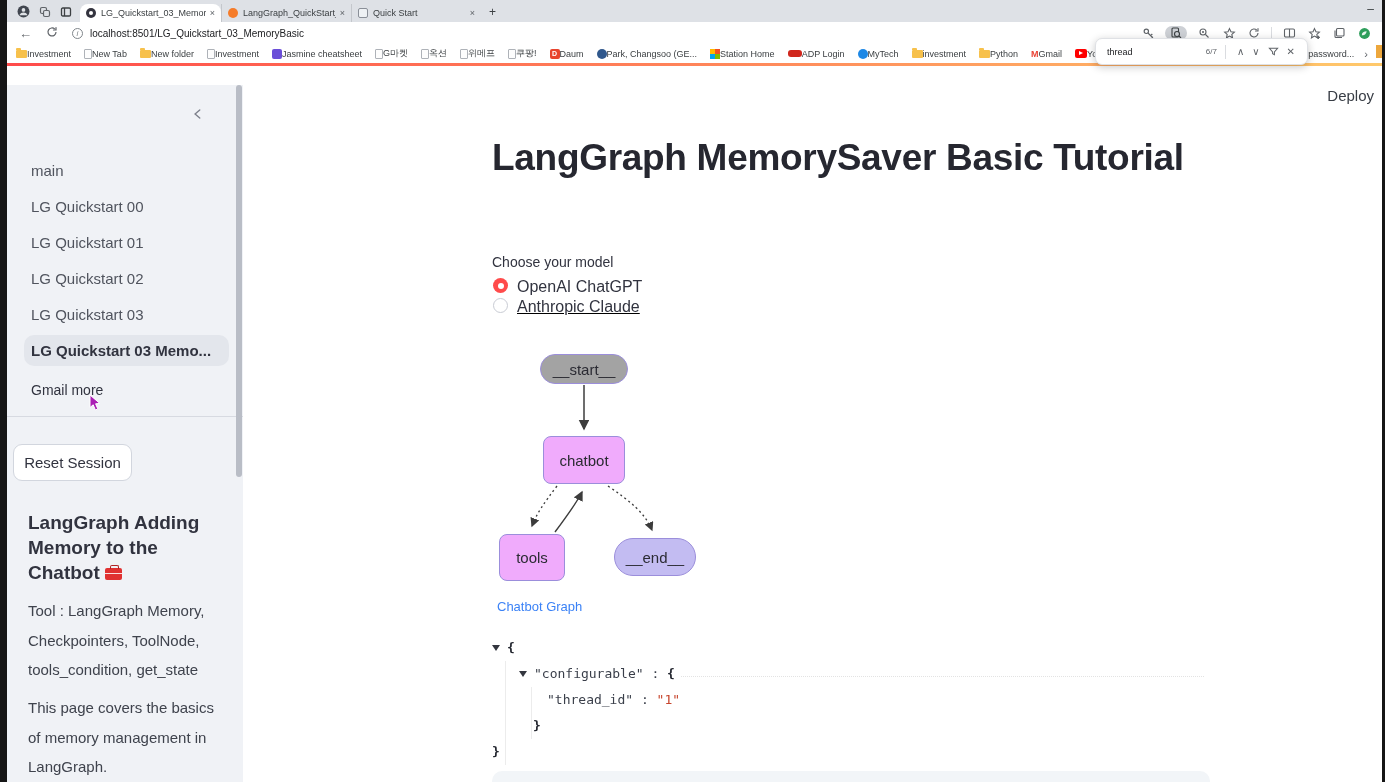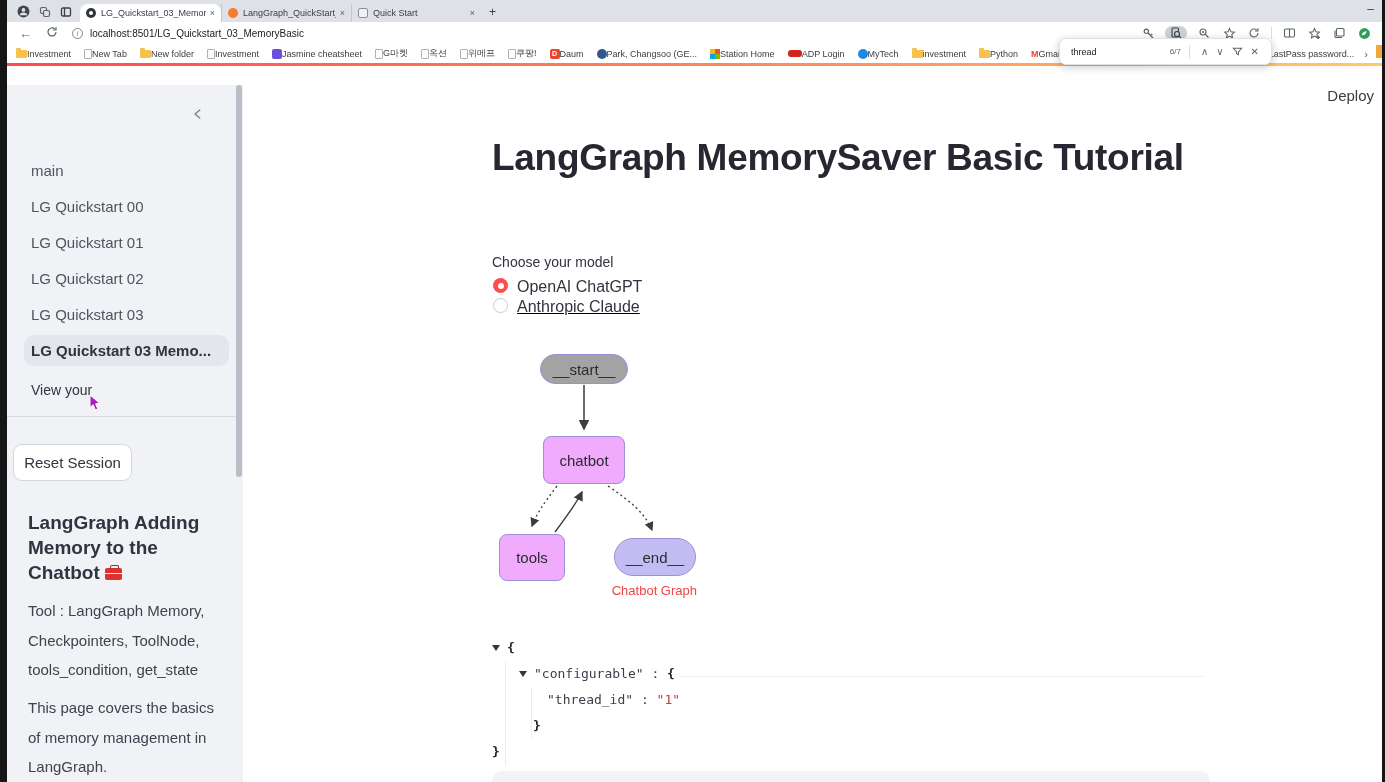--- a/index.html
+++ b/index.html
@@ -52,21 +52,21 @@
   .fav.youtube { width:12px; height:9px; background:#f00; border-radius:2px; position:relative; }
   .fav.youtube::before { content:""; position:absolute; left:4px; top:2px; border-left:4px solid #fff; border-top:2.5px solid transparent; border-bottom:2.5px solid transparent; }
   .fav.maps { width:9px; height:9px; background:#ea4335; border-radius:50% 50% 50% 0; transform:rotate(-45deg); }
   .fav.translate { width:10px; height:10px; background:#4285f4; border-radius:2px; color:#fff; font-size:7px; }
   .fav.news { width:10px; height:10px; background:#1565c0; border-radius:50%; }
   .fav.green { width:11px; height:11px; background:#2e9e5b; border-radius:50%; }
   .bm-right { position:absolute; right:14px; top:0; height:100%; display:flex; align-items:center; gap:10px; background:#fff; padding-left:6px; }
   .chip-orange { position:absolute; right:0; top:45px; width:6px; height:13px; background:#eda73c; z-index:30; }
 
   
-  .findbar { position:absolute; left:1052px; top:38px; width:213px; height:27px; background:#fff; border:1px solid #dfe1e5; border-radius:7px; box-shadow:0 2px 8px rgba(0,0,0,.22); z-index:40; display:flex; align-items:center; padding:0 8px 0 11px; }
+  .findbar { position:absolute; left:1088px; top:38px; width:213px; height:27px; background:#fff; border:1px solid #dfe1e5; border-radius:7px; box-shadow:0 2px 8px rgba(0,0,0,.22); z-index:40; display:flex; align-items:center; padding:0 8px 0 11px; }
   .findbar .q { font-size:9px; color:#202124; flex:1; }
   .findbar .cnt { font-size:8px; color:#5f6368; margin-right:8px; }
   .findbar .fdiv { width:1px; height:14px; background:#dadce0; margin-right:7px; }
   .findbar .fic { color:#5f6368; font-size:10px; margin:0 4px; display:flex; align-items:center; }
 
   
   .decoration { height:3px; background:linear-gradient(90deg,#ff4b4b,#ff8a5b 55%,#ffc96b); }
   .app { position:absolute; top:66px; left:0; right:0; bottom:0; background:#fff; }
 
   
@@ -102,21 +102,21 @@
   .radio-row .rlabel { font-size:16px; color:#31333f; }
 
   
   .graph { position:absolute; top:284px; left:5px; width:200px; height:266px; }
   .graph svg.edges { position:absolute; left:0; top:0; }
   .gnode { position:absolute; display:flex; align-items:center; justify-content:center; font-size:15px; color:#2b2b33; border:1.3px solid #9b8edb; background:#f0abfc; }
   .n-start { left:43px; top:4px; width:88px; height:30px; border-radius:15px; background:#a3a3a3; }
   .n-chatbot { left:46px; top:86px; width:82px; height:48px; border-radius:8px; }
   .n-tools { left:2px; top:184px; width:66px; height:47px; border-radius:8px; }
   .n-end { left:117px; top:188px; width:82px; height:38px; border-radius:19px; background:#c3bcf2; }
-  .gcaption { position:absolute; top:233px; width:100%; text-align:right; font-size:13px; color:#ef4444; }
+  .gcaption { position:absolute; top:249px; width:100%; text-align:left; font-size:13px; color:#3b82f6; }
 
   
   .jsonv { position:absolute; top:569px; left:0; width:100%; font-family:"DejaVu Sans Mono", monospace; font-size:13px; color:#3a3f4a; }
   .jl { height:26px; line-height:26px; position:relative; white-space:nowrap; display:flex; align-items:center; }
   .tri { width:0; height:0; border-left:4px solid transparent; border-right:4px solid transparent; border-top:6px solid #33363f; display:inline-block; margin-right:7px; }
   .jb { font-weight:bold; color:#22252e; }
   .jk { color:#3a3f4a; }
   .jv { color:#c7452d; }
   .ind1 { padding-left:27px; } .ind2 { padding-left:41px; } .ind3 { padding-left:55px; }
   .dots { flex:1; border-bottom:1px dotted #d8d8d8; margin:0 6px; opacity:.7; height:1px; align-self:center; transform:translateY(2px); }
@@ -363,21 +363,21 @@
             <path d="M15 5l-8 7 8 7"></path>
           </svg></span>
       <div class="s-nav">
           <div class="nav-item">main</div>
           <div class="nav-item">LG Quickstart 00</div>
           <div class="nav-item">LG Quickstart 01</div>
           <div class="nav-item">LG Quickstart 02</div>
           <div class="nav-item">LG Quickstart 03</div>
           <div class="nav-item active">LG Quickstart 03 Memo...</div>
         </div>
-      <div class="view-more">View your</div>
+      <div class="view-more">Gmail more</div>
       <div class="s-div"></div>
       <button class="reset-btn">Reset Session</button>
       <div class="s-head"><span>LangGraph Adding Memory to the Chatbot</span><span class="toolbox"></span></div>
       <div class="s-para s-para1">Tool : LangGraph Memory, Checkpointers, ToolNode, tools_condition, get_state</div>
       <div class="s-para s-para2">This page covers the basics of memory management in LangGraph.</div>
       <div class="s-thumb"></div>
     </div>
 
     <div class="main">
       <div class="deploy">Deploy</div>

